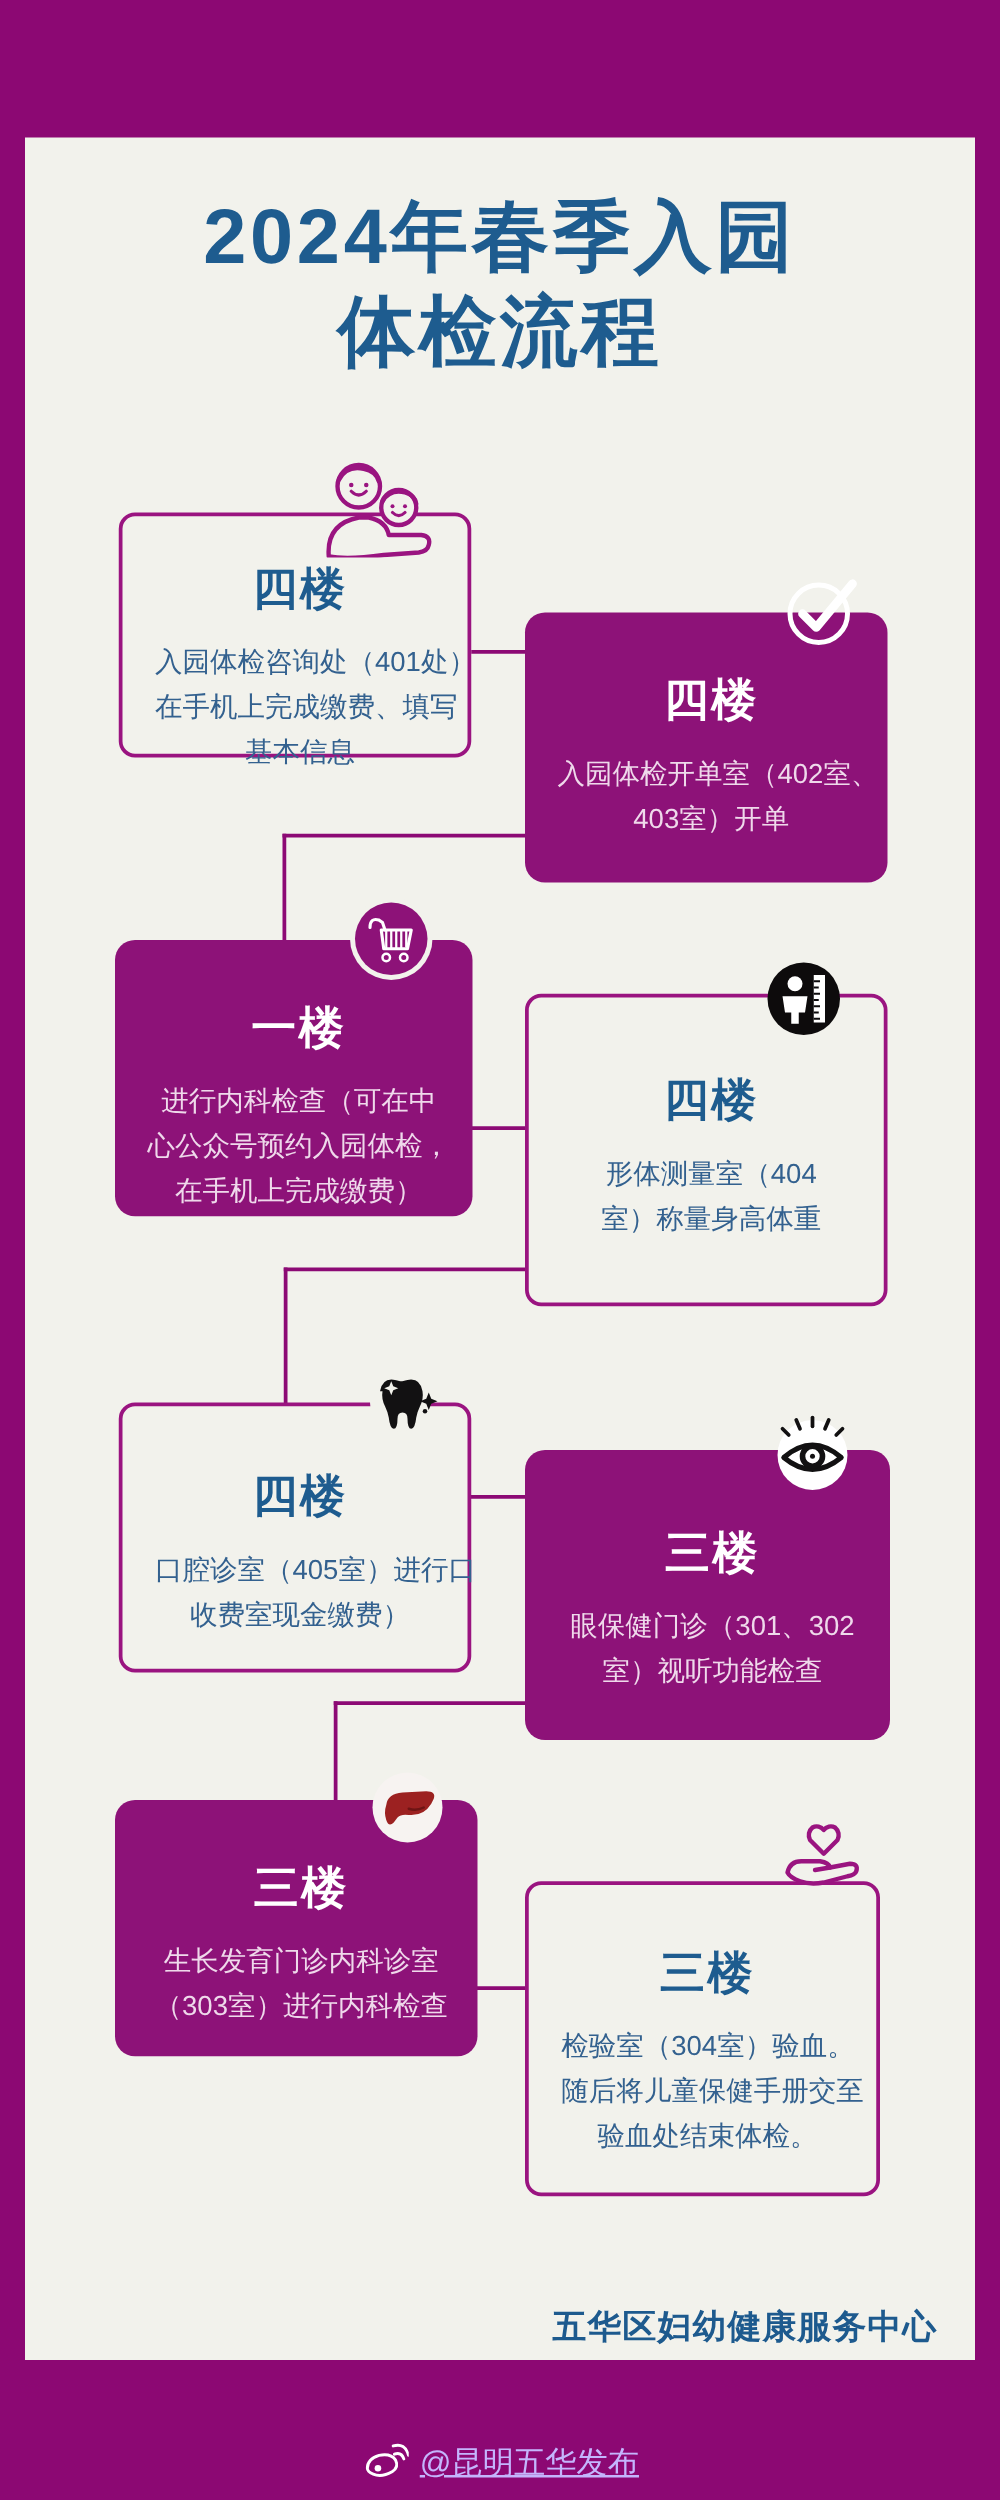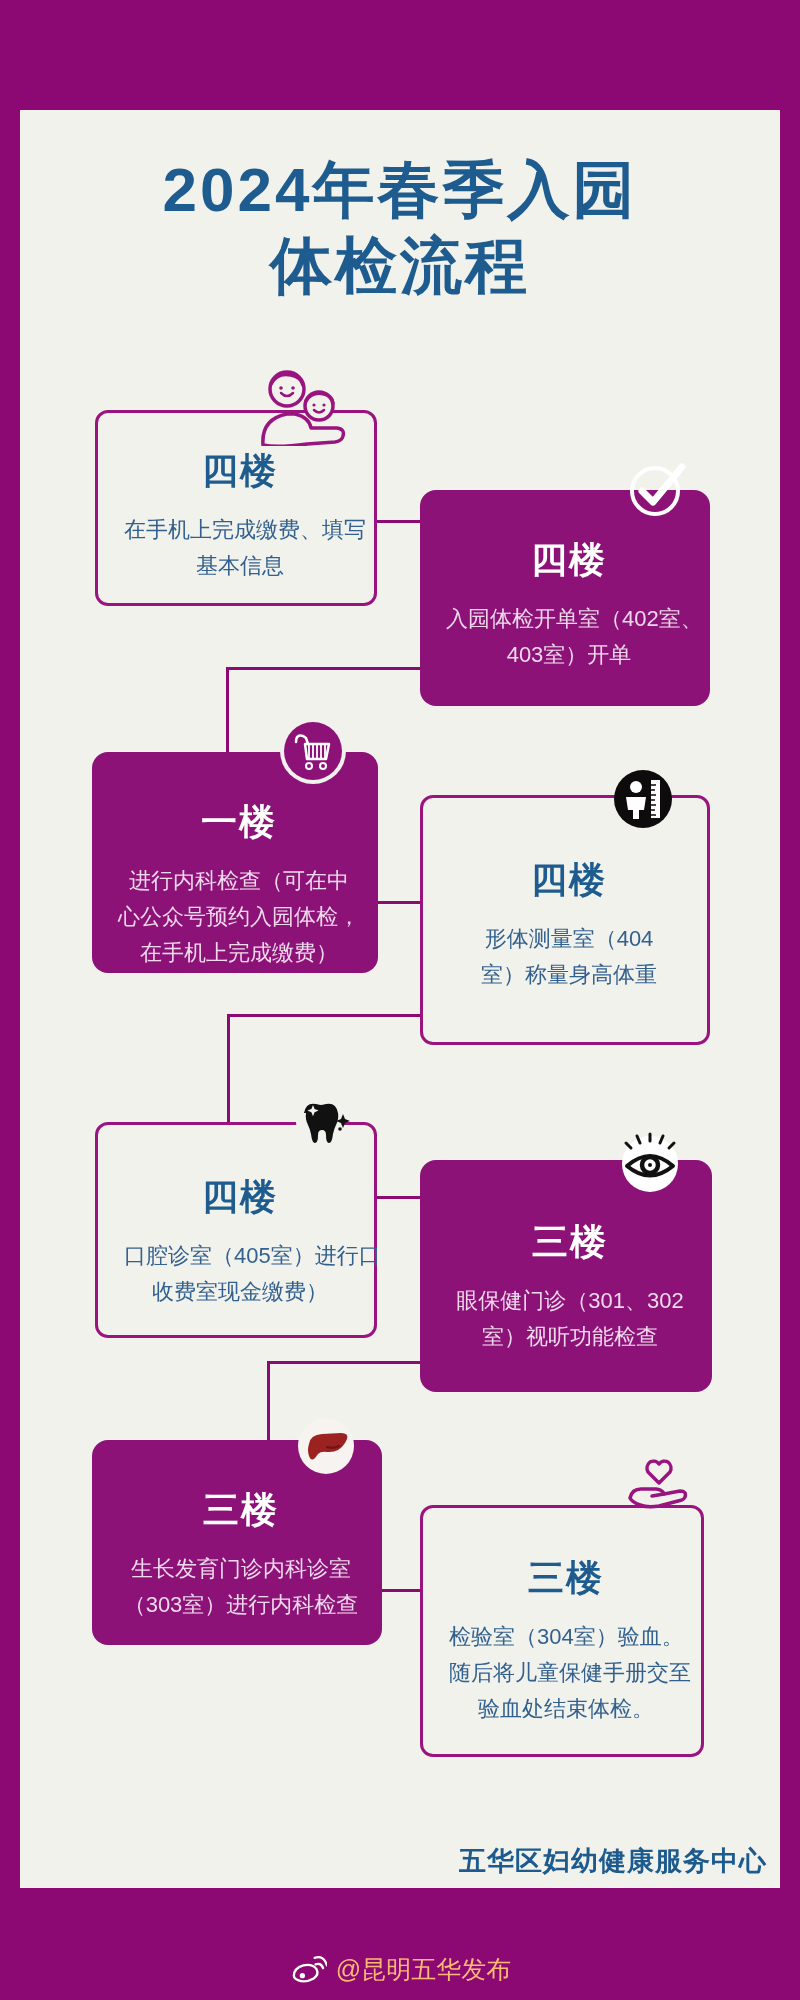--- a/index.html
+++ b/index.html
@@ -33,27 +33,27 @@
   }
   .floor{font-size:36px;font-weight:bold;margin-bottom:16px;letter-spacing:2px;}
   .card.outline .floor{color:#1E5C8F;}
   .card.filled .floor{color:#FFFFFF;}
   .body-line{font-size:22px;line-height:36px;white-space:nowrap;}
   .card.outline .body-line{color:#33618F;}
   .card.filled .body-line{color:#EFD9EB;}
   .conn{position:absolute;background:#8C0A74;}
   .icon{position:absolute;line-height:0;}
   .org{
-    position:absolute;right:33px;top:1843px;
+    position:absolute;right:50px;top:1843px;
     color:#1D5A8E;font-size:27px;font-weight:bold;letter-spacing:1px;
   }
   .footer{
     position:absolute;left:0;right:0;top:1953px;
-    display:flex;justify-content:center;align-items:flex-end;gap:9px;
-    color:#fdba74;font-size:25px;
+    display:flex;justify-content:center;align-items:flex-start;gap:9px;
+    color:#c4b5fd;font-size:25px;text-decoration:underline;
   }
   
   .c0{left:95px;top:410px;width:282px;height:196px;padding-top:34px;}
   .c1{left:420px;top:490px;width:290px;height:216px;}
   .c2{left:92px;top:752px;width:286px;height:221px;}
   .c3{left:420px;top:795px;width:290px;height:250px;padding-top:58px;}
   .c4{left:95px;top:1122px;width:282px;height:216px;padding-top:48px;}
   .c5{left:420px;top:1160px;width:292px;height:232px;padding-top:58px;}
   .c6{left:92px;top:1440px;width:290px;height:205px;}
   .c7{left:420px;top:1505px;width:284px;height:252px;}
@@ -75,20 +75,21 @@
   <div class="conn" style="left:377px;top:901px;width:45px;height:3px;"></div>
   <div class="conn" style="left:227px;top:1014px;width:195px;height:3px;"></div>
   <div class="conn" style="left:227px;top:1014px;width:3px;height:110px;"></div>
   <div class="conn" style="left:376px;top:1196px;width:46px;height:3px;"></div>
   <div class="conn" style="left:267px;top:1361px;width:155px;height:3px;"></div>
   <div class="conn" style="left:267px;top:1361px;width:3px;height:81px;"></div>
   <div class="conn" style="left:381px;top:1589px;width:41px;height:3px;"></div>
 
   <div class="card outline c0">
     <div class="floor">四楼</div>
+    <div class="body-line">入园体检咨询处（401处）</div>
     <div class="body-line">在手机上完成缴费、填写</div>
     <div class="body-line">基本信息</div>
   </div>
 
   <div class="card filled c1">
     <div class="floor">四楼</div>
     <div class="body-line">入园体检开单室（402室、</div>
     <div class="body-line">403室）开单</div>
   </div>
 

